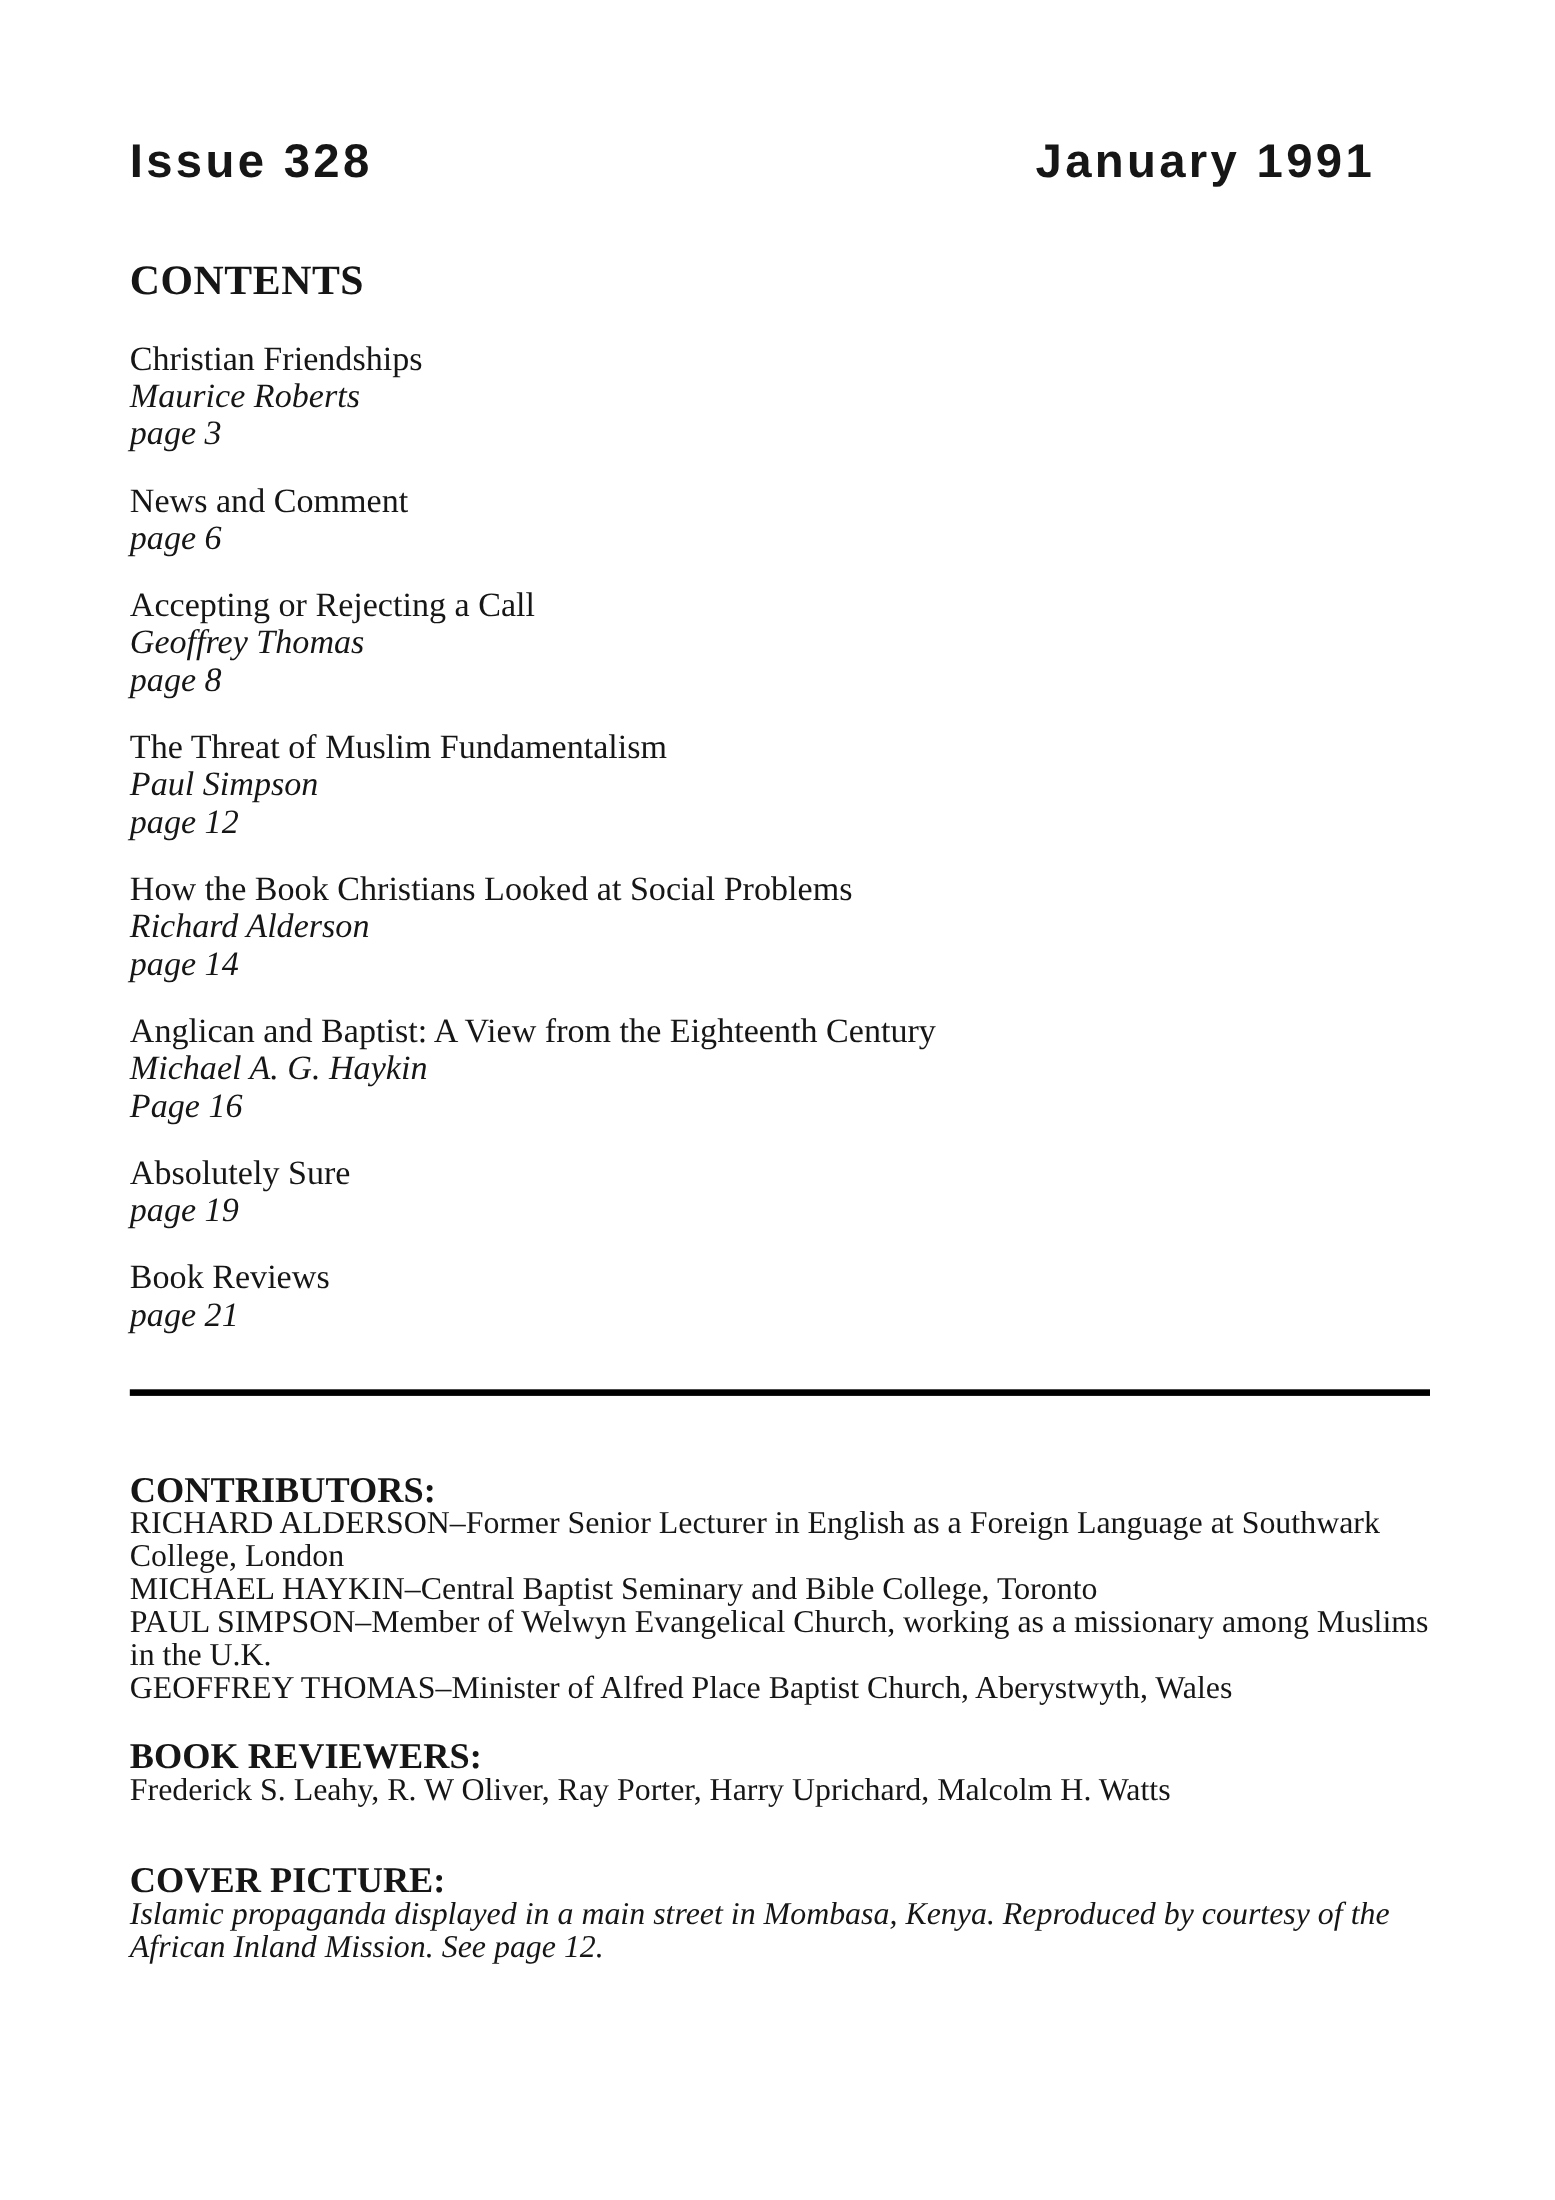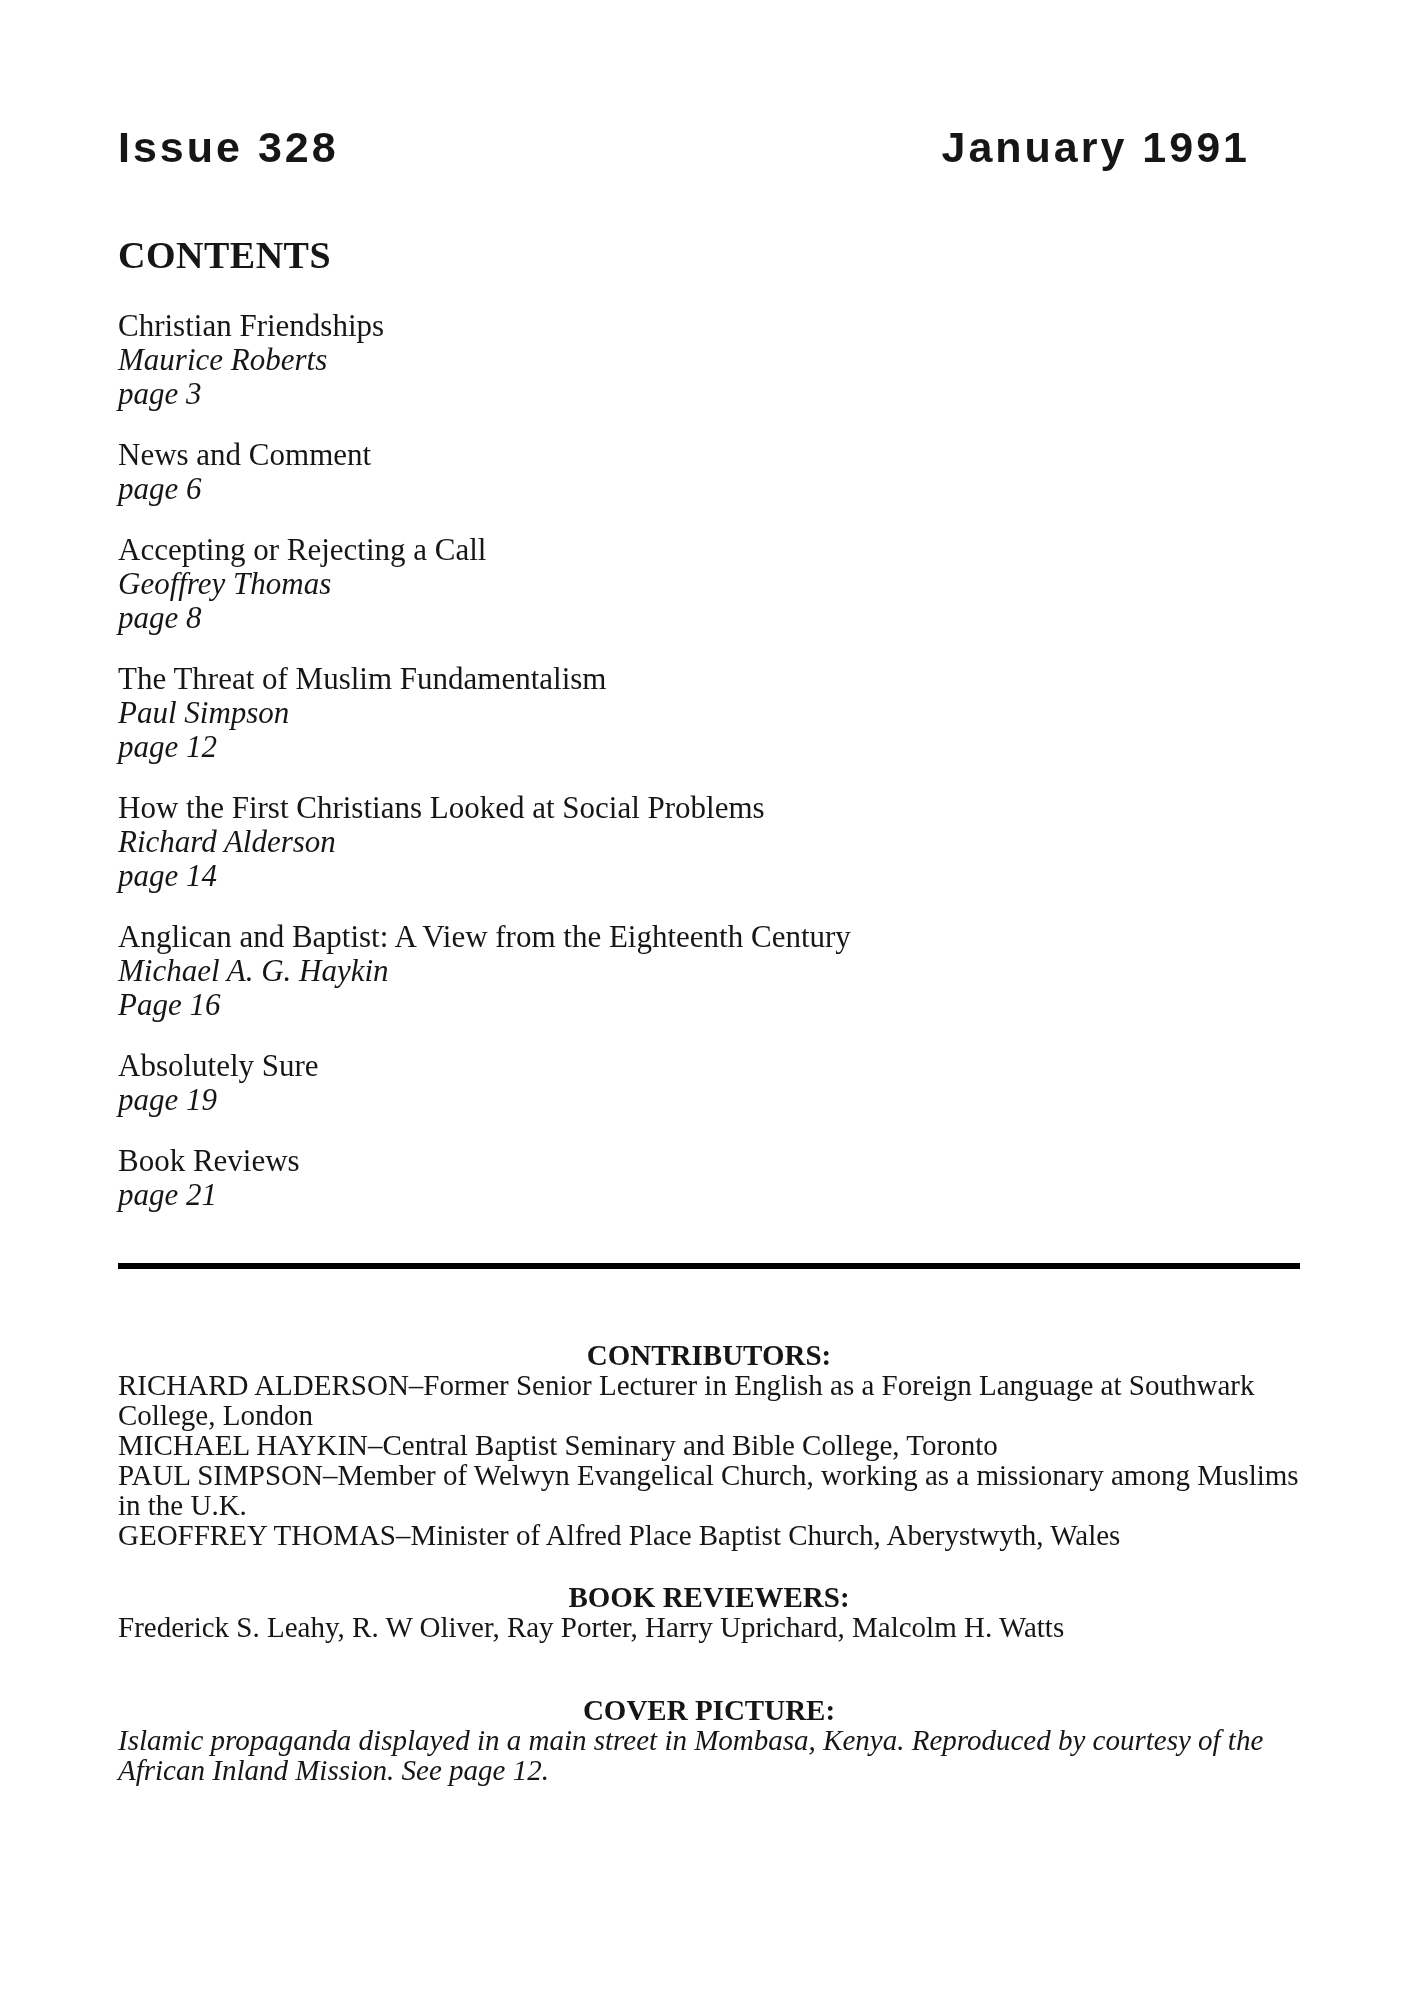--- a/index.html
+++ b/index.html
@@ -55,25 +55,24 @@
   
   .rule {
     border: none;
     height: 6px;
     background: var(--rule);
     margin: 51px 0 0 0;
     width: 100%;
   }
   
   .sub-heading {
-    font-size: 29px;
+    font-size: 33px;
     line-height: 30px;
     font-weight: 700;
     margin: 0;
-    text-align: center;
   }
   .contributors-section .sub-heading { margin-top: 71px; }
   .book-reviewers-section .sub-heading { margin-top: 32px; }
   .cover-picture-section .sub-heading { margin-top: 53px; }
   .contrib-item, .reviewer-names, .cover-caption {
     font-size: 29px;
     line-height: 30px;
     margin: 0;
   }
   .cover-caption { font-style: italic; }
@@ -104,21 +103,21 @@
         <div class="toc-title">Accepting or Rejecting a Call</div>
         <div class="toc-author">Geoffrey Thomas</div>
         <div class="toc-page">page 8</div>
       </div>
       <div class="toc-entry">
         <div class="toc-title">The Threat of Muslim Fundamentalism</div>
         <div class="toc-author">Paul Simpson</div>
         <div class="toc-page">page 12</div>
       </div>
       <div class="toc-entry">
-        <div class="toc-title">How the First Christians Looked at Social Problems</div>
+        <div class="toc-title">How the Book Christians Looked at Social Problems</div>
         <div class="toc-author">Richard Alderson</div>
         <div class="toc-page">page 14</div>
       </div>
       <div class="toc-entry">
         <div class="toc-title">Anglican and Baptist: A View from the Eighteenth Century</div>
         <div class="toc-author">Michael A. G. Haykin</div>
         <div class="toc-page">Page 16</div>
       </div>
       <div class="toc-entry">
         <div class="toc-title">Absolutely Sure</div>

